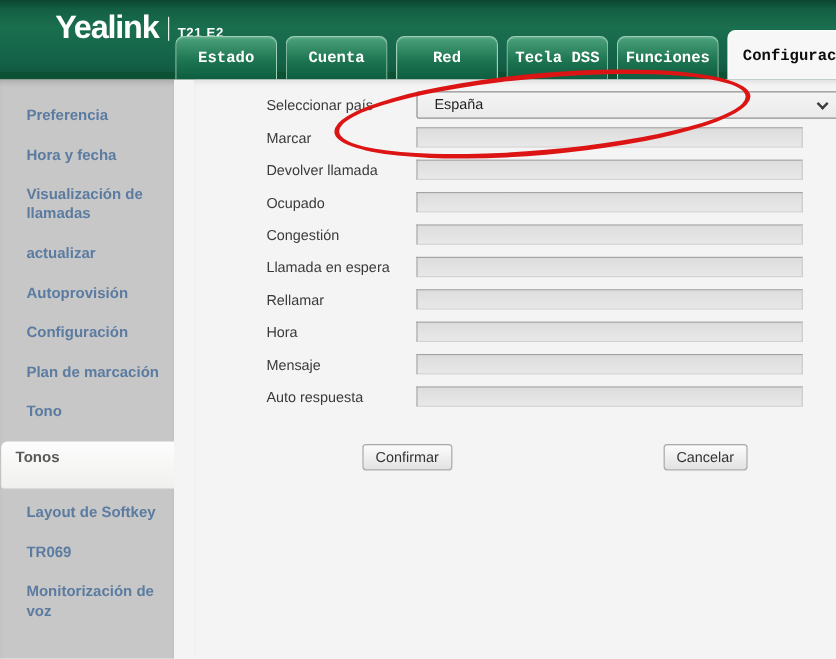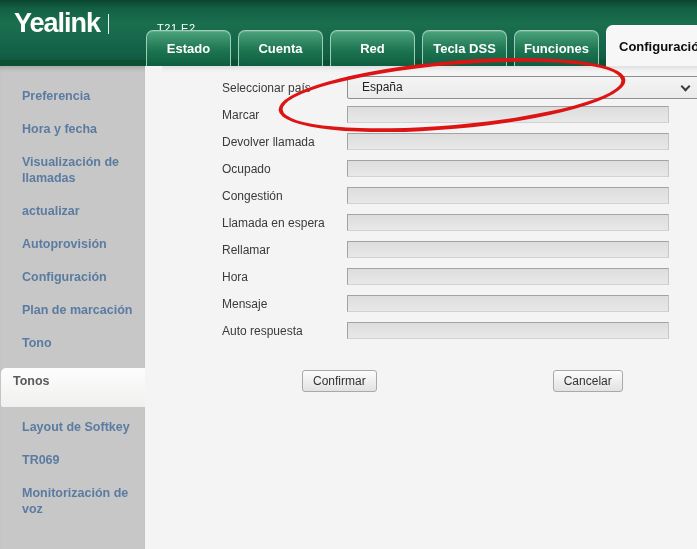--- a/index.html
+++ b/index.html
@@ -5,30 +5,30 @@
   * { margin:0; padding:0; box-sizing:border-box; }
   html,body { width:697px; height:549px; }
   body { font-family:"Liberation Sans", sans-serif; background:#f4f4f4; overflow:hidden; }
   .screen { position:relative; width:697px; height:549px; overflow:hidden; background:#f4f4f4; }
 
   
   header { position:absolute; left:0; top:0; width:697px; height:66px;
     background:linear-gradient(180deg,#0b4530 0%,#135f43 12%,#1a6f4f 35%,#136148 80%,#0e5236 100%); }
   .header-band { position:absolute; left:0; bottom:0; width:100%; height:6px; background:#0d5134; z-index:1; }
   .logo { position:absolute; left:14px; top:10px; display:flex; align-items:flex-end; color:#fff; z-index:2; }
-  .brand { font-size:27px; font-weight:bold; letter-spacing:-1px; line-height:26px; }
+  .brand { font-size:27px; font-weight:bold; letter-spacing:-1px; line-height:26px;margin-left:32px; }
   .logo-divider { width:1px; height:20px; background:#e8f2ec; margin:0 7px 2px 8px; }
-  .model { font-size:11px; font-weight:normal; letter-spacing:0.5px; margin-bottom:2px;margin-left:41px; }
+  .model { font-size:11px; font-weight:bold; letter-spacing:0.5px; margin-bottom:2px; }
 
   .tab { position:absolute; bottom:0; height:36px; width:85px; z-index:2;
     border:1px solid #9ccfb4; border-bottom:none; border-radius:7px 7px 0 0;
     background:linear-gradient(180deg,#4ba27b 0%,#1d7551 55%,#0e5e41 100%);
     color:#fff; font-weight:bold; font-size:13px;
     display:flex; align-items:center; justify-content:center; cursor:pointer;
-    box-shadow:0 1px 0 rgba(255,255,255,0.15) inset; }
+    box-shadow:0 1px 0 rgba(255,255,255,0.15) inset;font-family:Liberation Mono, monospace; }
   .tab.active { height:41px; width:100px; background:#f7f7f7; color:#0d0d0d;
     border-color:#fdfdfd; justify-content:flex-start; padding-left:12px;
     overflow:hidden; white-space:nowrap; }
 
   
   aside { position:absolute; left:0; top:66px; width:145px; height:538px;
     background:#c7c7c7; box-shadow:inset 0 5px 5px -3px rgba(0,0,0,0.18); }
   .nav-list { list-style:none; padding-top:22px; }
   .nav-item { color:#5b7ba1; font-weight:bold; font-size:12.5px; line-height:16px;
     padding-left:22px; padding-right:6px; margin-bottom:17px; cursor:pointer; }

